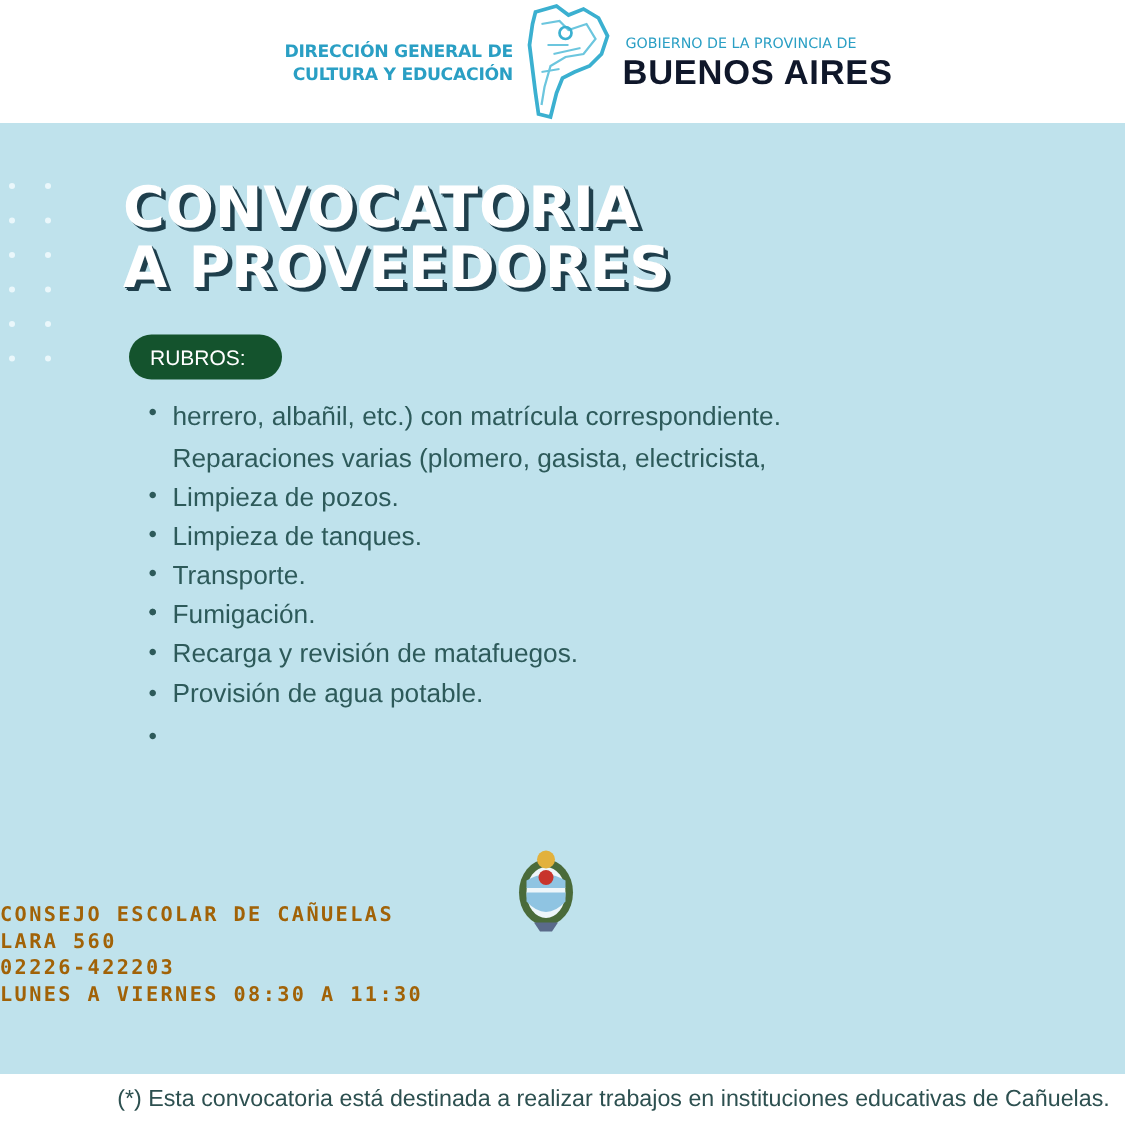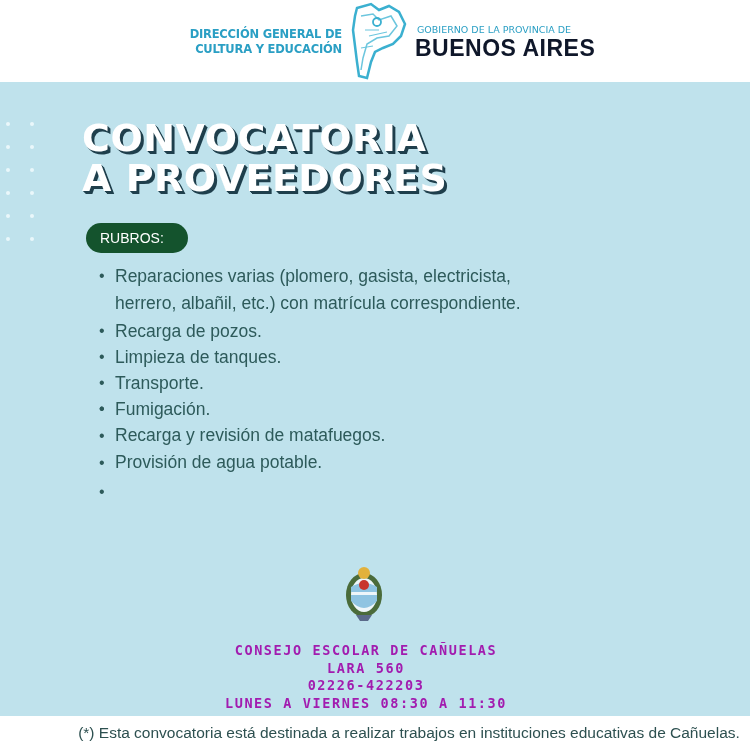--- a/index.html
+++ b/index.html
@@ -55,22 +55,22 @@
     color: #2d5a5a; font-family: "Liberation Sans", sans-serif; font-size: 17.5px;
   }
   .list li { position: relative; padding-left: 16px; line-height: 26px; }
   .list li .bullet {
     position: absolute; left: 0; top: 0; font-size: 16px;
   }
   .list li.tall { line-height: 27px; }
 
   .coat { position: absolute; left: 340px; top: 483px; width: 48px; height: 58px; }
   .contact {
-    position: absolute; left: 0; top: 560px; width: 732px; text-align: center;
-    color: #a21caf; font-weight: bold; font-family: "DejaVu Sans Mono", monospace;
+    position: absolute; left: 0; top: 520px; width: 732px; text-align: left;
+    color: #a16207; font-weight: bold; font-family: "DejaVu Sans Mono", monospace;
     font-size: 13.5px; line-height: 17.5px; letter-spacing: 1.6px;
   }
 
   .footer-note {
     position: absolute; left: 0; top: 716px; width: 750px; height: 34px;
     background: #ffffff; text-align: center; color: #2d5050;
     font-family: "Liberation Sans", sans-serif; font-size: 15.5px; line-height: 34px; margin-left: 34px;
   }
 </style>
 </head>
@@ -110,26 +110,26 @@
   <h1 class="title">
     <div>CONVOCATORIA</div>
     <div>A PROVEEDORES</div>
   </h1>
 
   <div class="rubros-pill">RUBROS:</div>
 
   <ul class="list">
     <li>
       <span class="bullet">•</span>
+      <div style="line-height:29px">herrero, albañil, etc.) con matrícula correspondiente.</div>
       <div>Reparaciones varias (plomero, gasista, electricista,</div>
-      <div style="line-height:29px">herrero, albañil, etc.) con matrícula correspondiente.</div>
     </li>
     <li>
       <span class="bullet">•</span>
-      <span>Recarga de pozos.</span>
+      <span>Limpieza de pozos.</span>
     </li>
     <li>
       <span class="bullet">•</span>
       <span>Limpieza de tanques.</span>
     </li>
     <li>
       <span class="bullet">•</span>
       <span>Transporte.</span>
     </li>
     <li>

